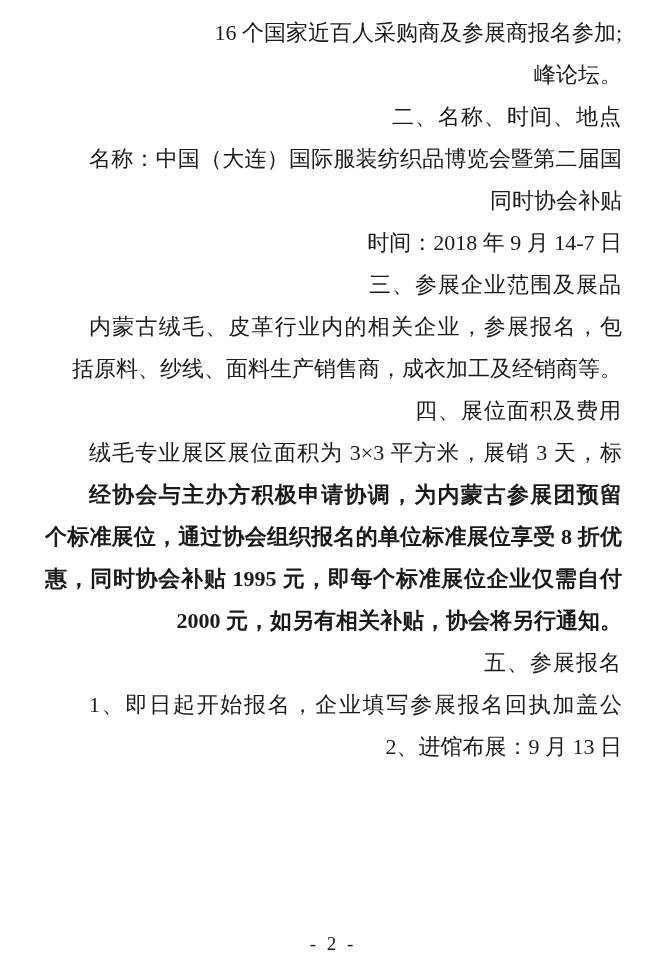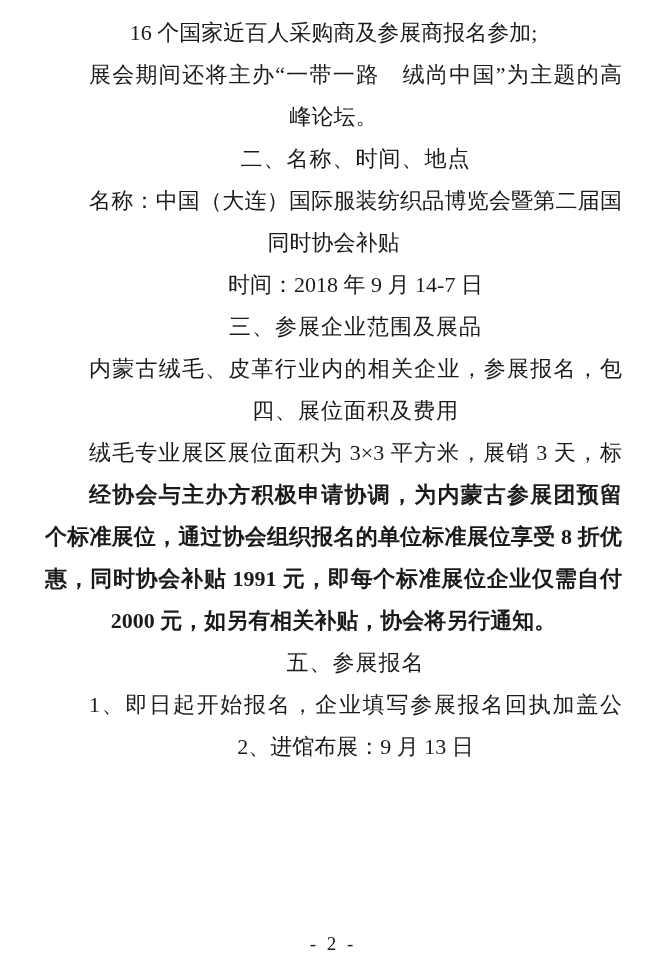--- a/index.html
+++ b/index.html
@@ -20,21 +20,21 @@
     position: absolute;
     left: 45px;
     top: 12px;
     width: 577px;
     font-size: 22px;
   }
   .line {
     height: 42px;
     line-height: 42px;
     overflow: hidden;
-    text-align: center;
+    text-align: right;
     white-space: pre-wrap;
   }
   
   .ind {
     text-indent: 44px;
   }
   
   .j {
     text-align: justify;
     text-align-last: justify;
@@ -59,33 +59,33 @@
     letter-spacing: 3px;
     color: #1a1a1a;
   }
 </style>
 </head>
 <body>
 
 <main class="page">
   <div class="doc">
     <div class="line">16 个国家近百人采购商及参展商报名参加;</div>
-    <div class="line ind j">展会期间还将主办“一带一路　绒尚中国”为主题的高</div>
     <div class="line">峰论坛。</div>
     <div class="line ind h">二、名称、时间、地点</div>
     <div class="line ind j">名称：中国（大连）国际服装纺织品博览会暨第二届国</div>
     <div class="line">同时协会补贴</div>
     <div class="line ind">时间：2018 年 9 月 14-7 日</div>
     <div class="line ind h">三、参展企业范围及展品</div>
     <div class="line ind j">内蒙古绒毛、皮革行业内的相关企业，参展报名，包</div>
+    <div class="line">括原料、纱线、面料生产销售商，成衣加工及经销商等。</div>
     <div class="line ind h">四、展位面积及费用</div>
     <div class="line ind j">绒毛专业展区展位面积为 3×3 平方米，展销 3 天，标</div>
     <div class="line ind j b">经协会与主办方积极申请协调，为内蒙古参展团预留 15</div>
     <div class="line j b">个标准展位，通过协会组织报名的单位标准展位享受 8 折优</div>
-    <div class="line j b">惠，同时协会补贴 1991 元，即每个标准展位企业仅需自付</div>
+    <div class="line j b">惠，同时协会补贴 1995 元，即每个标准展位企业仅需自付</div>
     <div class="line b">2000 元，如另有相关补贴，协会将另行通知。</div>
     <div class="line ind h">五、参展报名</div>
     <div class="line ind j">1、即日起开始报名，企业填写参展报名回执加盖公章，</div>
     <div class="line ind">2、进馆布展：9 月 13 日</div>
   </div>
 
   <div class="footer">- 2 -</div>
 </main>
 
 </body></html>

